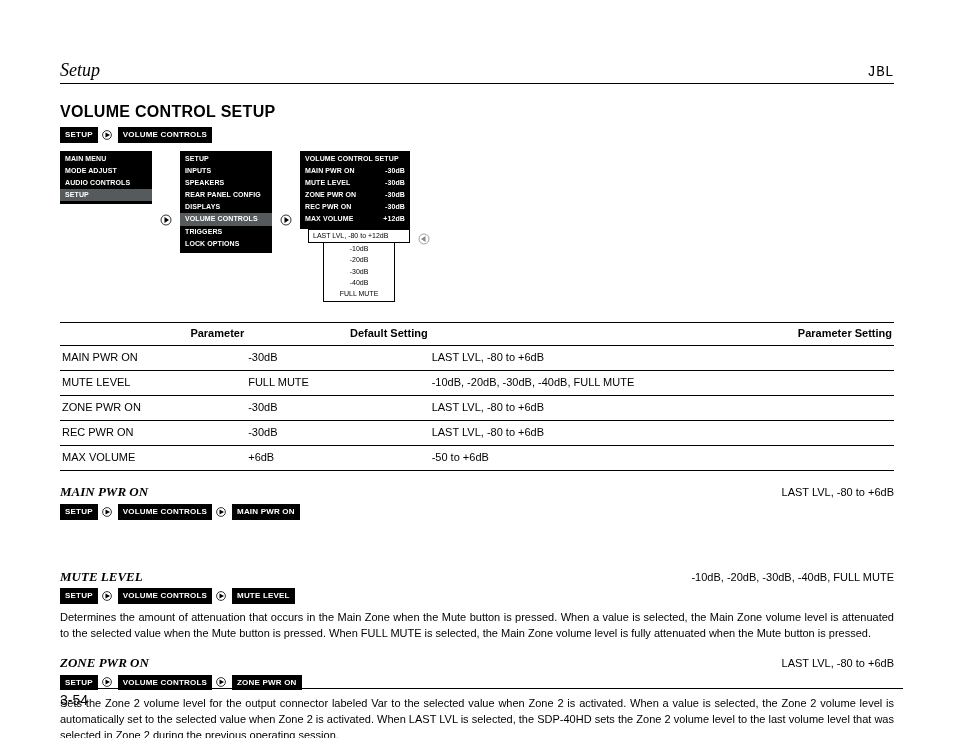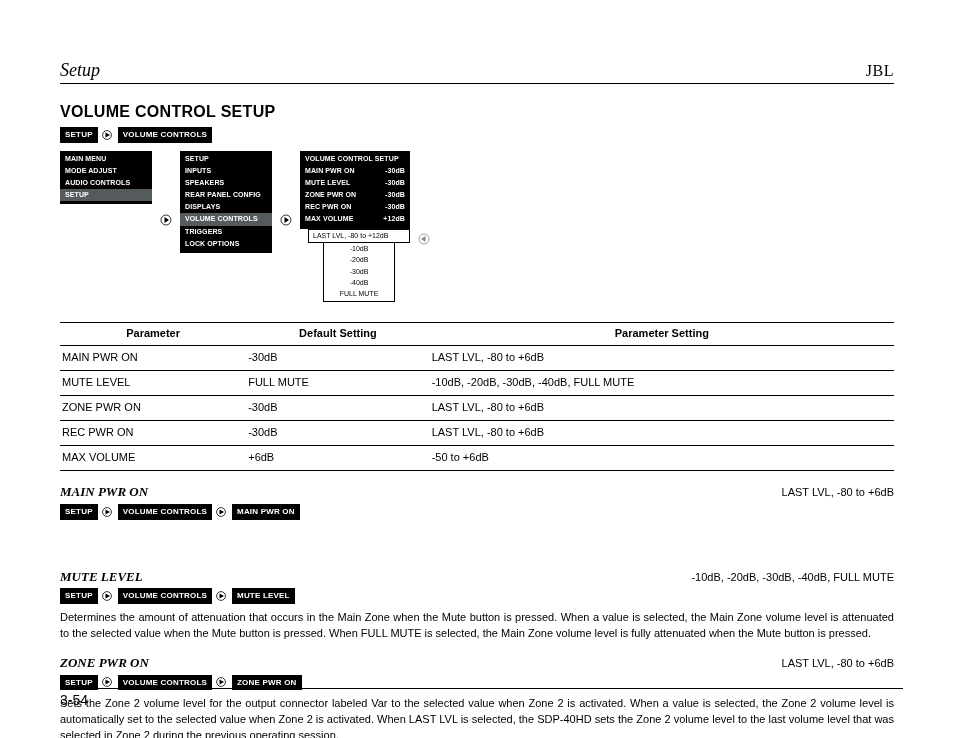--- a/index.html
+++ b/index.html
@@ -11,21 +11,21 @@
     color: #000;
     padding: 60px 60px 30px 60px;
     position: relative;
   }
   
   .page-header {
     display: flex; justify-content: space-between; align-items: baseline;
     border-bottom: 1px solid #000; padding-bottom: 2px; margin-bottom: 16px;
   }
   .page-header .section-title { font-style: italic; font-size: 18px; font-weight: 400; font-family: Georgia, "Times New Roman", serif;}
-  .page-header .brand { font-size: 16px; letter-spacing: 0.5px; font-family: Liberation Serif, serif;}
+  .page-header .brand { font-size: 14px; letter-spacing: 0.5px; font-family: Liberation Mono, monospace;}
   
   .cols { display: flex; gap: 30px; flex-direction: column; }
   .col { flex: 1 1 50%; font-size: 11px; line-height: 1.45; }
   
   h1.main-heading { font-family: Verdana, Arial, sans-serif; font-weight: 900; font-size: 16px; letter-spacing: 0.3px; margin-bottom: 4px; }
   h2.sub-heading { font-family: Georgia, "Times New Roman", serif; font-weight: 700; font-style: italic; font-size: 13px; display: inline; }
   .sub-heading-row { display: flex; justify-content: space-between; align-items: baseline; margin-top: 12px; margin-bottom: 2px; }
   .sub-heading-range { font-size: 11px; }
   
   .crumbs { margin: 2px 0 6px 0; display: flex; align-items: center; flex-wrap: wrap; gap: 2px;}
@@ -58,21 +58,21 @@
   }
   .dd-options {
     border: 1px solid #000; border-top: none; font-size: 7px; text-align: center;
     padding: 1px 0 2px 0; font-family: Arial, sans-serif; width: 72px; margin: 0 auto;
     background: #fff;
   }
   .dd-options div { padding: 0.5px 0; }
   .dd-back-arrow { position:absolute; right:-20px; top:4px; }
   
   table.params { width: 100%; border-collapse: collapse; font-size: 11px; margin-top: 20px;}
-  table.params th { text-align: center; font-weight: 700; padding: 3px 2px; font-size: 11px; }
+  table.params th { text-align: right; font-weight: 700; padding: 3px 2px; font-size: 11px; }
   table.params thead tr { border-top: 1.5px solid #000; border-bottom: 1.5px solid #000; }
   table.params td { padding: 4px 2px; vertical-align: top; }
   table.params tbody tr { border-bottom: 1px solid #000; }
   table.params tbody tr:last-child { border-bottom: 1.5px solid #000; }
   
   .page-footer {
     position: absolute; left: 60px; right: 51px;
     bottom: 30px;
     border-top: 1px solid #000; padding-top: 3px; font-size: 14px;
   }

